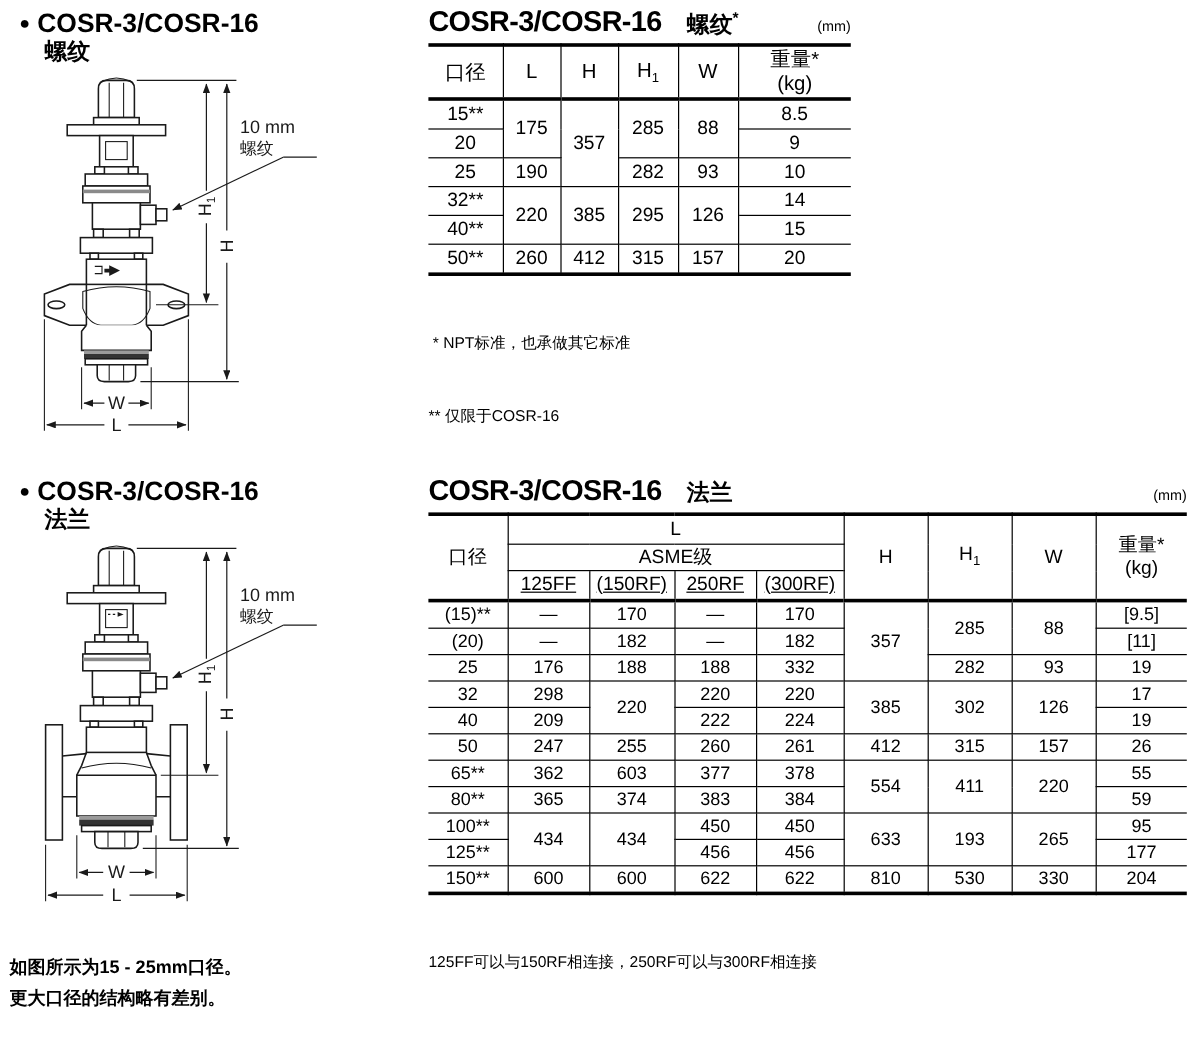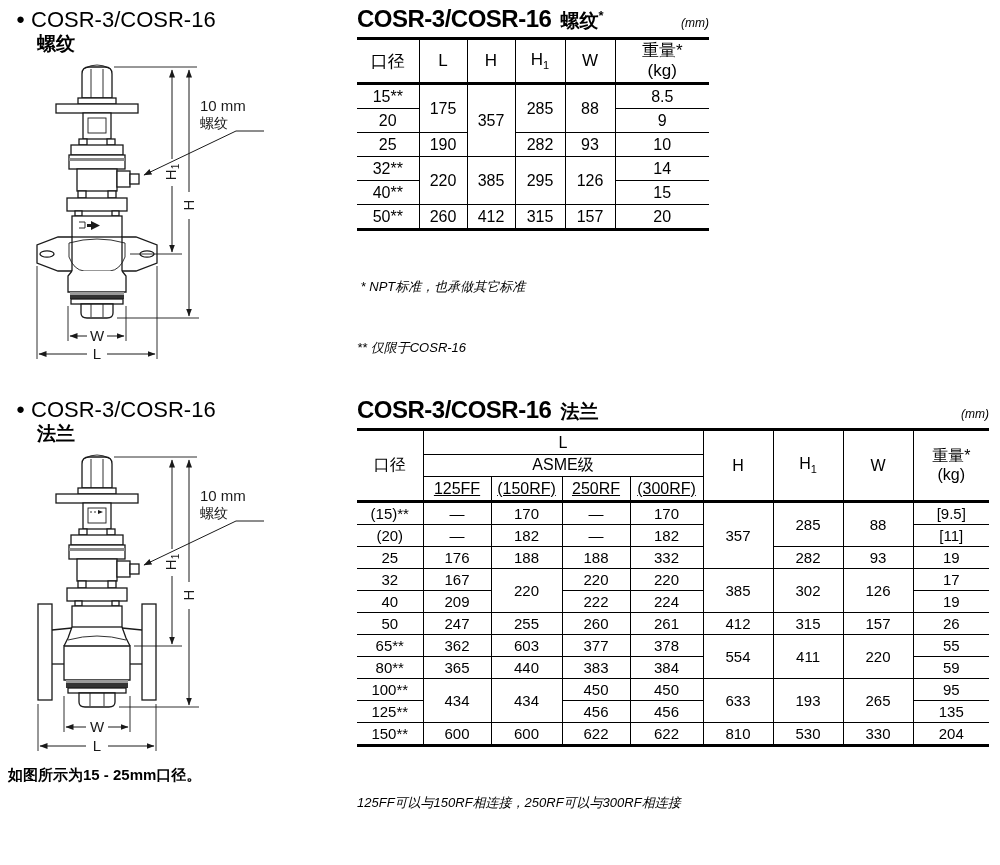--- a/index.html
+++ b/index.html
@@ -1,44 +1,44 @@
 <!DOCTYPE html>
 <html><head>
 <meta charset="utf-8">
 <style>
   html,body{margin:0;padding:0;background:#fff;}
   body{width:1000px;height:865px;position:relative;font-family:"Liberation Sans","DejaVu Sans",sans-serif;color:#000;overflow:hidden;}
   .abs{position:absolute;}
   
-  .sec-head{font-weight:normal;font-size:22px;line-height:1.25;white-space:nowrap;}
+  .sec-head{font-weight:bold;font-size:22px;line-height:1.25;white-space:nowrap;}
   .sec-head .bullet{font-size:15px;vertical-align:3px;margin-right:6px;}
   .sec-sub{font-weight:bold;font-size:19px;margin-left:21px;line-height:1.2;}
   
   .tblwrap{position:absolute;}
   .tbl-title{display:flex;align-items:baseline;margin-bottom:3px;}
   .tbl-title .big{font-weight:bold;font-size:24px;letter-spacing:-0.5px;}
-  .tbl-title .cjk{font-weight:bold;font-size:19px;margin-left:9px;}
+  .tbl-title .cjk{font-weight:bold;font-size:19px;margin-left:21px;}
   .tbl-title sup{font-size:13px;font-weight:bold;}
-  .tbl-title .unit{margin-left:auto;font-size:12px;font-style:italic;}
+  .tbl-title .unit{margin-left:auto;font-size:12px;}
   
   table{border-collapse:collapse;table-layout:fixed;width:100%;
         border-top:3px solid #000;border-bottom:3px solid #000;
         border-left:hidden;border-right:hidden;}
   th,td{border:1px solid #000;text-align:center;vertical-align:middle;padding:0 2px;font-weight:normal;}
   .t1 th{font-size:17px;border-bottom:3px solid #000;height:42px;}
   .t1 td{font-size:16px;height:23px;}
   .t2 th{font-size:16px;}
   .t2 thead .hb{border-bottom:3px solid #000;}
   .t2 td{font-size:15px;height:21px;}
   .t2 .hrow1{height:25px;}
   .t2 .hrow2{height:21px;}
   .t2 .hrow3{height:25px;text-decoration:underline;}
   .wt{font-size:15px;line-height:1.15;}
   sub{font-size:11px;}
-  .notes{margin-top:6px;font-size:13px;line-height:1.55;white-space:pre;font-style:italic;}
+  .notes{margin-top:6px;font-size:13px;line-height:1.55;white-space:pre;}
   .caption{font-weight:bold;font-size:15px;line-height:1.7;}
   
   svg text{font-family:"Liberation Sans","DejaVu Sans",sans-serif;fill:#1a1a1a;}
   .vline{stroke:#1a1a1a;stroke-width:1.3;fill:none;}
   .vfill{fill:#fff;stroke:#1a1a1a;stroke-width:1.3;}
   .dim{stroke:#1a1a1a;stroke-width:1;fill:none;}
   .thin{stroke:#1a1a1a;stroke-width:0.9;fill:none;}
 </style>
 </head>
 <body>
@@ -312,22 +312,23 @@
     <text x="75" y="303" text-anchor="middle" font-size="15">L</text>
   </g>
   <g>
     <line class="dim" x1="242" y1="73" x2="214" y2="73"></line>
     <line class="dim" x1="214" y1="73" x2="122" y2="117" marker-end="url(#arrB)"></line>
     <text x="178" y="53" font-size="15">10 mm</text>
     <text x="178" y="70" font-size="14">螺纹</text>
   </g>
 </svg>
 
-<div class="abs caption" style="left:8px;top:762px;">
+<div class="abs caption" style="left:8px;top:794px;">
   <div>如图所示为15 - 25mm口径。</div>
+  <div>更大口径的结构略有差别。</div>
 </div>
 
 <div class="tblwrap" style="left:357px;top:396px;width:632px;">
   <div class="tbl-title">
     <span class="big">COSR-3/COSR-16</span>
     <span class="cjk">法兰</span>
     <span class="unit">(mm)</span>
   </div>
   <table class="t2">
     <colgroup>
@@ -385,21 +386,21 @@
         <td>176</td>
         <td>188</td>
         <td>188</td>
         <td>332</td>
         <td>282</td>
         <td>93</td>
         <td>19</td>
       </tr>
       <tr>
         <td>32</td>
-        <td>167</td>
+        <td>298</td>
         <td rowspan="2">220</td>
         <td>220</td>
         <td>220</td>
         <td rowspan="2">385</td>
         <td rowspan="2">302</td>
         <td rowspan="2">126</td>
         <td>17</td>
       </tr>
       <tr>
         <td>40</td>
@@ -426,41 +427,41 @@
         <td>377</td>
         <td>378</td>
         <td rowspan="2">554</td>
         <td rowspan="2">411</td>
         <td rowspan="2">220</td>
         <td>55</td>
       </tr>
       <tr>
         <td>80**</td>
         <td>365</td>
-        <td>440</td>
+        <td>374</td>
         <td>383</td>
         <td>384</td>
         <td>59</td>
       </tr>
       <tr>
         <td>100**</td>
         <td rowspan="2">434</td>
         <td rowspan="2">434</td>
         <td>450</td>
         <td>450</td>
         <td rowspan="2">633</td>
         <td rowspan="2">193</td>
         <td rowspan="2">265</td>
         <td>95</td>
       </tr>
       <tr>
         <td>125**</td>
         <td>456</td>
         <td>456</td>
-        <td>135</td>
+        <td>177</td>
       </tr>
       <tr>
         <td>150**</td>
         <td>600</td>
         <td>600</td>
         <td>622</td>
         <td>622</td>
         <td>810</td>
         <td>530</td>
         <td>330</td>

